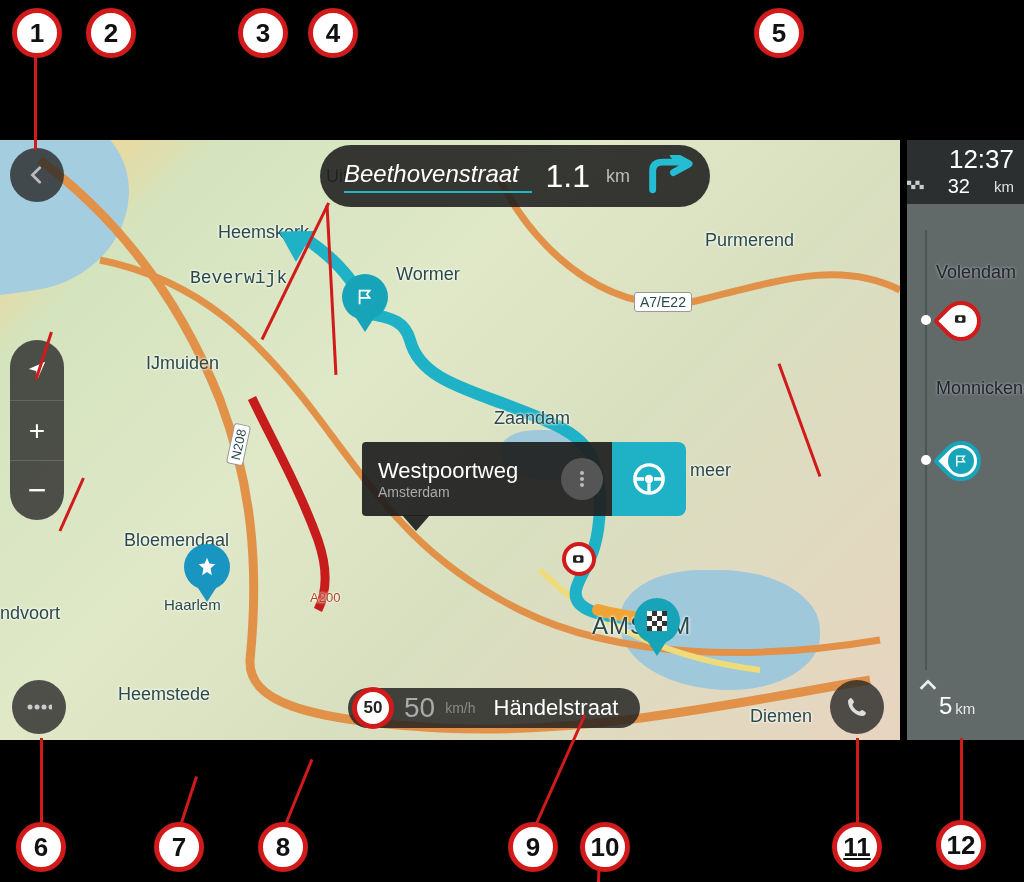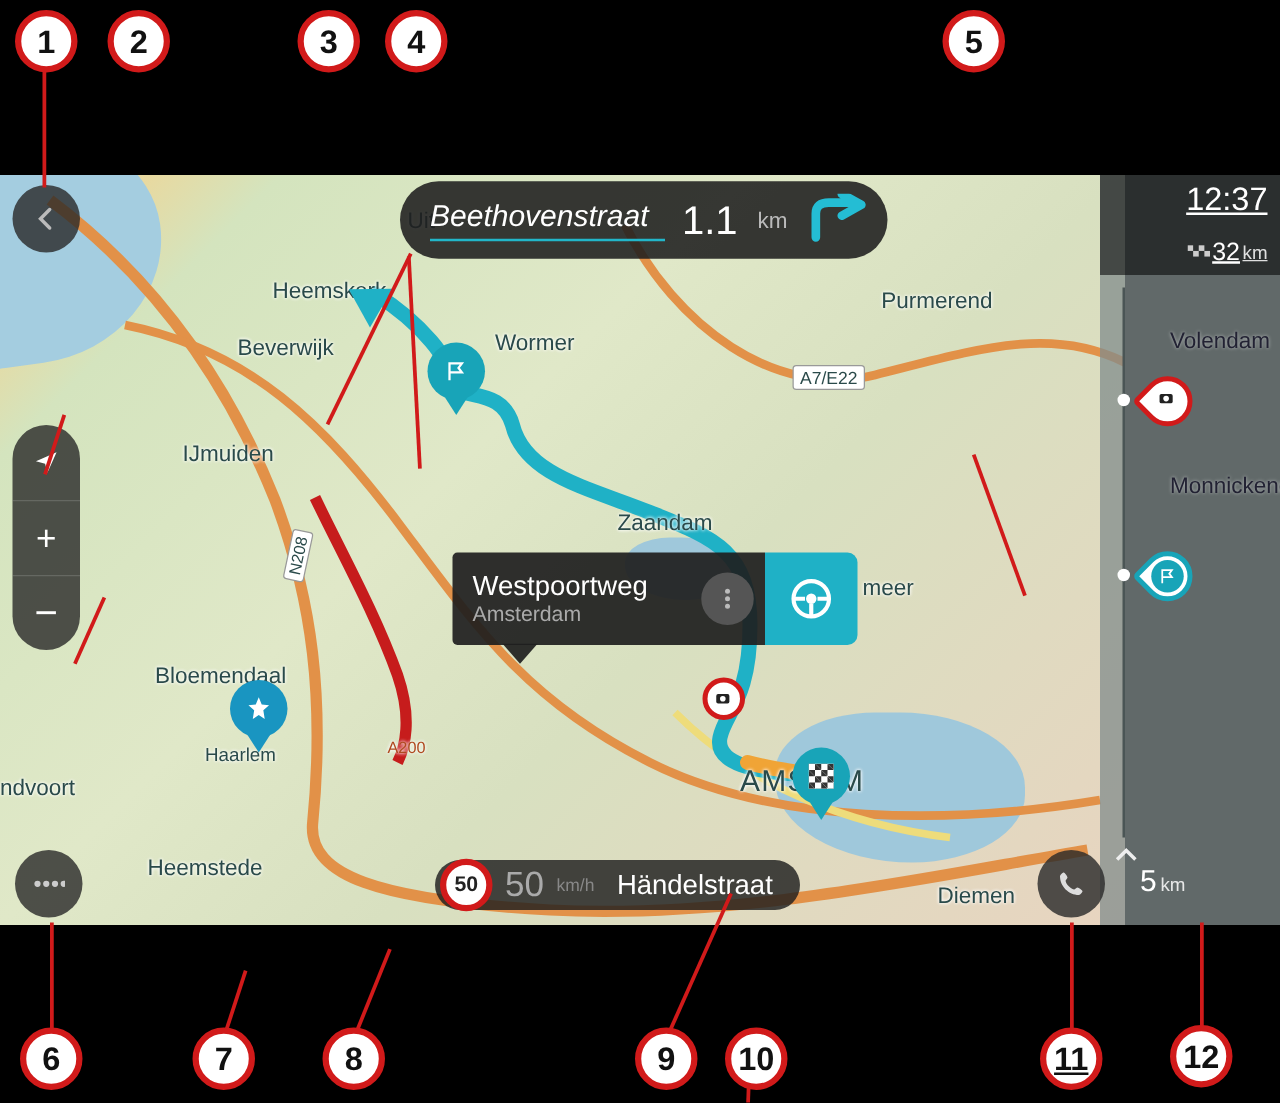--- a/index.html
+++ b/index.html
@@ -47,36 +47,35 @@
     font-size: 18px;
     font-weight: 500;
     text-shadow: 0 0 3px #fff, 0 0 3px #fff;
     white-space: nowrap;
   }
   
   .route-bar {
     position: absolute;
     right: 0;
     top: 140px;
-    width: 144px;
+    width: 117px;
     height: 600px;
     background: rgba(130,140,140,0.75);
     color: #fff;
-    text-decoration: underline;
   }
   .route-bar .top-info {
     background: rgba(0,0,0,0.55);
     padding: 4px 10px 6px 0;
     text-align: right;
   }
   .route-bar .time {
     font-size: 26px;
   }
   .route-bar .dist-row {
-    display:flex; align-items:center; justify-content:flex-end; gap:2px;margin-top:16px;
+    display:flex; align-items:center; justify-content:flex-end; gap:24px;
   }
   .route-bar .dist-row .dval { font-size: 20px; }
   .route-bar .dist-row .dunit { font-size: 15px; opacity:.85; }
   .route-bar .timeline {
     position: absolute;
     left: 18px;
     top: 90px;
     bottom: 70px;
     width: 2px;
     background: #4a5555;
@@ -135,21 +134,21 @@
   }
   .loc-popup .info {
     background: rgba(30,30,30,0.92);
     color:#fff;
     padding: 10px 18px 10px 16px;
     display:flex; flex-direction:column; justify-content:center;
     border-radius: 4px 0 0 4px;
     min-width: 190px;
   }
   .loc-popup .info .ln1 { font-size: 22px; }
-  .loc-popup .info .ln2 { font-size: 17px; color:#aaa; }
+  .loc-popup .info .ln2 { font-size: 14px; color:#aaa; }
   .loc-popup .more-btn {
     background: rgba(30,30,30,0.92);
     width: 60px;
     display:flex; align-items:center; justify-content:center;
   }
   .loc-popup .more-btn .mcircle{
     width:42px; height:42px; border-radius:50%; background:#555;
     display:flex; align-items:center; justify-content:center; color:#ccc;
     font-size: 9px; flex-direction: column; gap: 2px;
   }
@@ -311,26 +310,26 @@
     <path d="M 540,430 C 600,490 680,520 760,530" stroke="#eedc7b" stroke-width="6" fill="none"></path>
 
     <path d="M 252,258 C 272,300 300,350 318,400 C 330,435 324,458 318,470" stroke="#c61c1c" stroke-width="9" fill="none"></path>
 
     <path d="M 300,95 C 340,120 360,150 360,160 C 360,185 400,165 410,200 C 420,240 470,250 520,270 C 570,290 600,300 600,360 C 600,420 580,430 576,450 C 572,470 600,478 650,480" stroke="#1fb1c6" stroke-width="12" fill="none" stroke-linecap="round"></path>
 
     <path d="M 598,470 C 620,476 640,478 654,480" stroke="#f0a436" stroke-width="12" fill="none" stroke-linecap="round"></path>
   </svg>
 
   <div class="city-label" style="left:218px;top:82px;">Heemskerk</div>
-  <div class="city-label" style="left:190px;top:128px;">Beverwijk</div>
+  <div class="city-label" style="left:190px;top:128px;font-family:Liberation Mono, monospace;">Beverwijk</div>
   <div class="city-label" style="left:146px;top:213px;">IJmuiden</div>
   <div class="city-label" style="left:124px;top:390px;">Bloemendaal</div>
   <div class="city-label" style="left:164px;top:456px;font-size:15px;">Haarlem</div>
   <div class="city-label" style="left:118px;top:544px;">Heemstede</div>
-  <div class="city-label" style="left:0px;top:480px;">ndvoort</div>
+  <div class="city-label" style="left:0px;top:463px;">ndvoort</div>
   <div class="city-label" style="left:396px;top:124px;">Wormer</div>
   <div class="city-label" style="left:694px;top:90px;padding-left:11px;">Purmerend</div>
   <div class="city-label" style="left:494px;top:268px;">Zaandam</div>
   <div class="city-label" style="left:592px;top:472px;font-size:24px;letter-spacing:1px;">AMS        AM</div>
   <div class="city-label" style="left:750px;top:566px;">Diemen</div>
   <div class="city-label" style="left:326px;top:26px;text-align:center;">Uit</div>
   <div class="city-label" style="left:690px;top:320px;">meer</div>
   <div class="city-label" style="left:634px;top:152px;font-size:14px;background:#fff;padding:1px 5px;border:1px solid #999;border-radius:3px;">A7/E22</div>
   <div class="city-label" style="left:218px;top:296px;font-size:13px;background:#fff;padding:0 4px;border:1px solid #999;border-radius:3px;transform:rotate(-78deg);">N208</div>
   <div class="city-label" style="left:310px;top:450px;font-size:13px;color:#b04a20;">A200</div>

